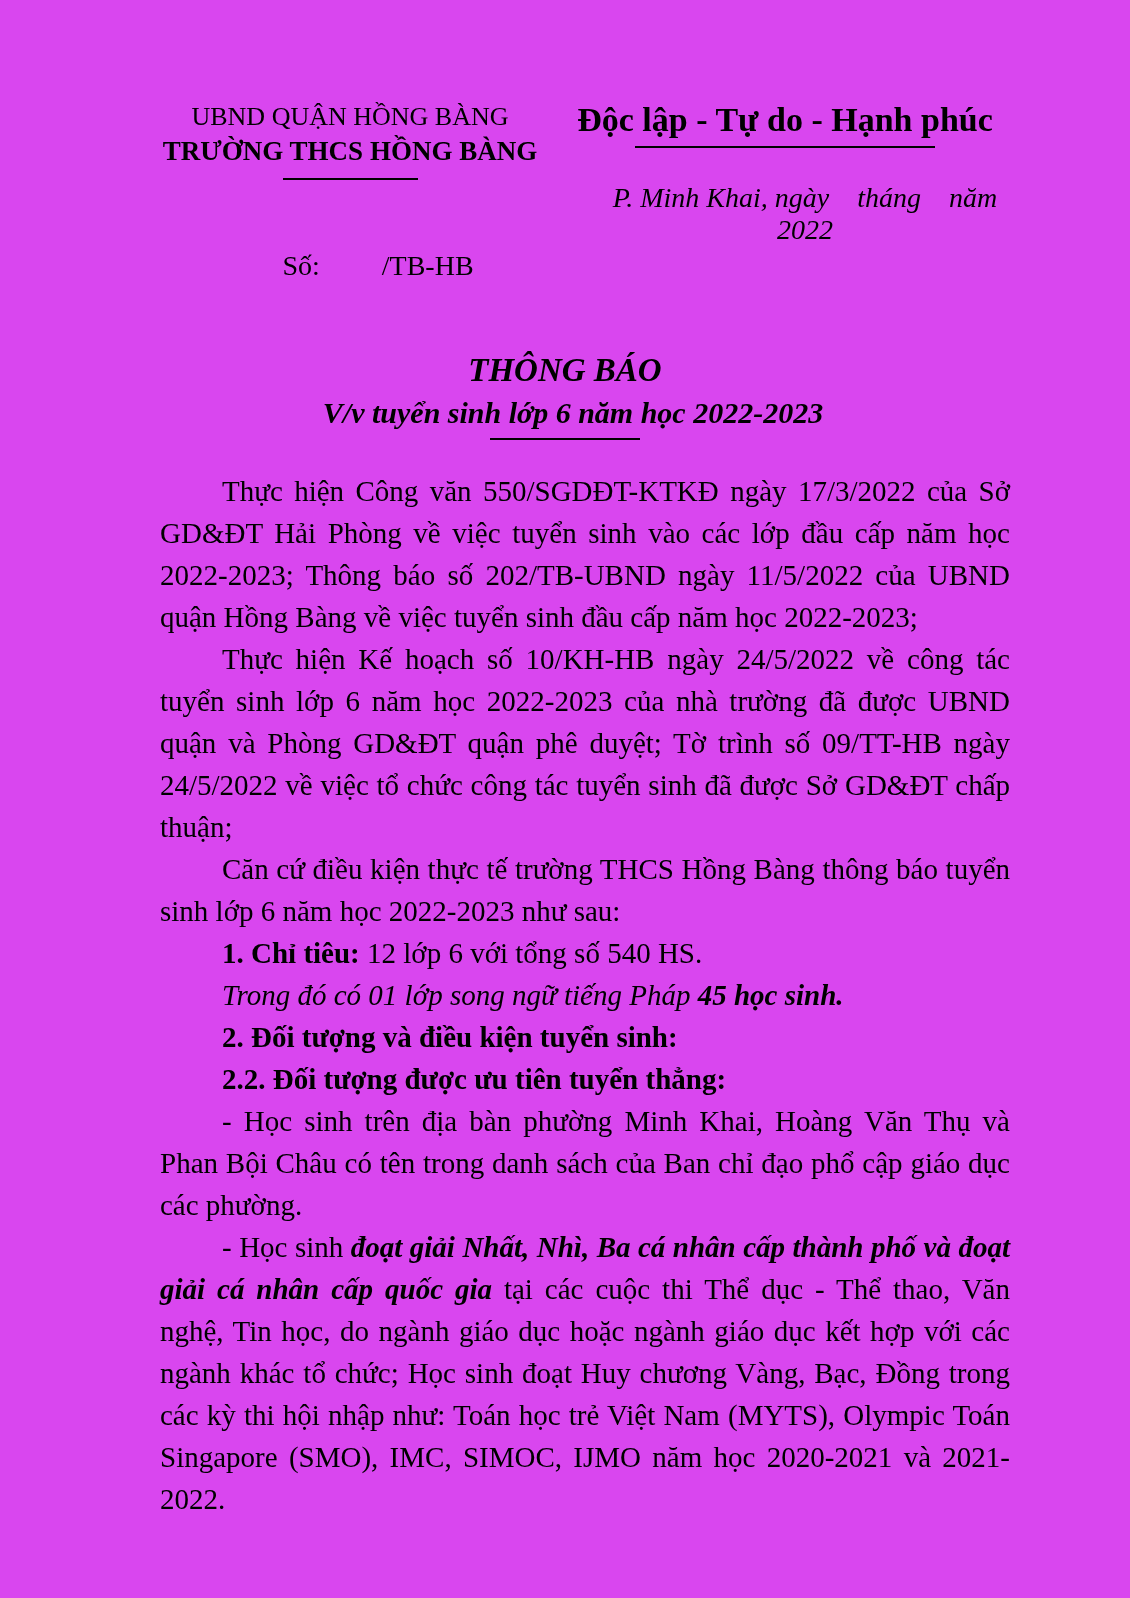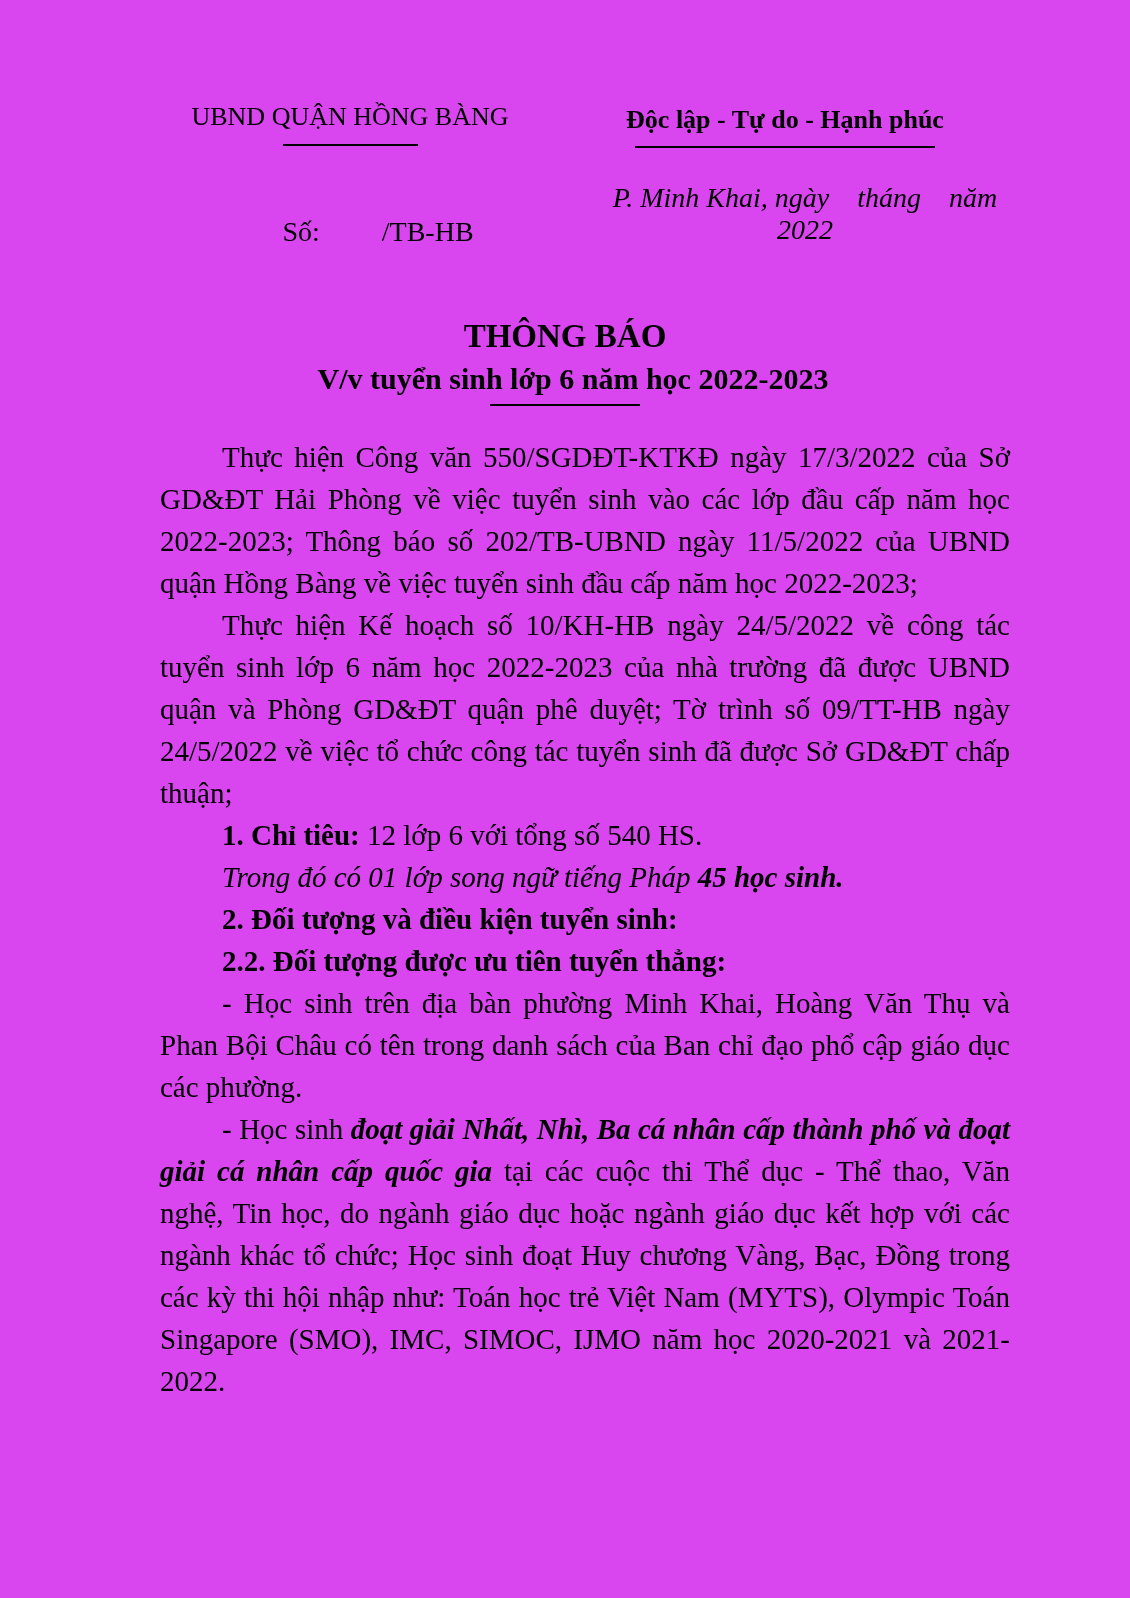--- a/index.html
+++ b/index.html
@@ -14,24 +14,24 @@
   }
   .header { display: flex; padding-top: 100px; }
   .h-left { width: 400px; margin-left: 150px; text-align: center; }
   .h-right { flex: 1; margin-right: 110px; text-align: center; }
   .h-left-line1 { font-size: 26px; line-height: 34px; }
   .h-left-line2 { font-size: 27px; font-weight: bold; line-height: 34px; }
   .h-rule-left { width: 135px; border-top: 2px solid #000; margin: 10px auto 0 auto; }
   .h-number { margin-top: 38px; font-size: 28px; white-space: pre-wrap; }
   .h-number .num-label { margin-right: 62px; }
   .h-right-line1 { font-size: 27px; font-weight: bold; line-height: 34px; }
-  .h-right-line2 { font-size: 26px; font-weight: bold; line-height: 36px; margin-top: 2px; }
+  .h-right-line2 { font-size: 34px; font-weight: bold; line-height: 36px; margin-top: 2px; }
   .h-rule-right { width: 300px; border-top: 2px solid #000; margin: 8px auto 0 auto; }
   .h-dateline { margin-top: 34px; font-size: 28px; font-style: italic; white-space: pre-wrap; padding-left: 40px; text-align: center; }
-  .title-block { text-align: center; margin-top: 36px; }
+  .title-block { text-align: center; margin-top: 36px; font-style: italic; }
   .title-main { font-size: 33px; font-weight: bold; line-height: 40px; }
   .title-sub { font-size: 30px; font-weight: bold; line-height: 38px; margin-top: 4px; margin-left: 16px; }
   .title-rule { width: 150px; border-top: 2px solid #000; margin: 6px auto 0 auto; }
   .doc-body { width: 850px; margin-left: 160px; margin-top: 30px; text-align: justify; }
   .para {
     margin: 0;
     font-size: 29px;
     line-height: 42px;
     text-indent: 62px;
   }
@@ -40,20 +40,21 @@
 </style>
 </head>
 <body>
 
 <div class="page">
 
   <div class="header">
 
     <div class="h-left">
       <div class="h-left-line1">UBND QUẬN HỒNG BÀNG</div>
+      <div class="h-left-line2">TRƯỜNG THCS HỒNG BÀNG</div>
       <div class="h-rule-left"></div>
       <div class="h-number">
         <span class="num-label">Số:</span><span>/TB-HB</span>
       </div>
     </div>
 
     <div class="h-right">
       <div class="h-right-line2">Độc lập - Tự do - Hạnh phúc</div>
       <div class="h-rule-right"></div>
       <div class="h-dateline">P. Minh Khai, ngày    tháng    năm 2022</div>
@@ -63,20 +64,21 @@
 
   <div class="title-block">
     <div class="title-main">THÔNG BÁO</div>
     <div class="title-sub">V/v tuyển sinh lớp 6 năm học 2022-2023</div>
     <div class="title-rule"></div>
   </div>
 
   <div class="doc-body">
       <p class="para"><span>Thực hiện Công văn 550/SGDĐT-KTKĐ ngày 17/3/2022 của Sở GD&amp;ĐT Hải Phòng về việc tuyển sinh vào các lớp đầu cấp năm học 2022-2023; Thông báo số 202/TB-UBND ngày 11/5/2022 của UBND quận Hồng Bàng về việc tuyển sinh đầu cấp năm học 2022-2023;</span></p>
       <p class="para"><span>Thực hiện Kế hoạch số 10/KH-HB ngày 24/5/2022 về công tác tuyển sinh lớp 6 năm học 2022-2023 của nhà trường đã được UBND quận và Phòng GD&amp;ĐT quận phê duyệt; Tờ trình số 09/TT-HB ngày 24/5/2022 về việc tổ chức công tác tuyển sinh đã được Sở GD&amp;ĐT chấp thuận;</span></p>
+      <p class="para"><span>Căn cứ điều kiện thực tế trường THCS Hồng Bàng thông báo tuyển sinh lớp 6 năm học 2022-2023 như sau:</span></p>
       <p class="para"><span class="b">1. Chỉ tiêu: </span><span>12 lớp 6 với tổng số 540 HS.</span></p>
       <p class="para"><span class="i">Trong đó có 01 lớp song ngữ tiếng Pháp </span><span class="b i">45 học sinh.</span></p>
       <p class="para"><span class="b">2. Đối tượng và điều kiện tuyển sinh:</span></p>
       <p class="para"><span class="b">2.2. Đối tượng được ưu tiên tuyển thẳng:</span></p>
       <p class="para"><span>- Học sinh trên địa bàn phường Minh Khai, Hoàng Văn Thụ và Phan Bội Châu có tên trong danh sách của Ban chỉ đạo phổ cập giáo dục các phường.</span></p>
       <p class="para"><span>- Học sinh </span><span class="b i">đoạt giải Nhất, Nhì, Ba cá nhân cấp thành phố và đoạt giải cá nhân cấp quốc gia</span><span> tại các cuộc thi Thể dục - Thể thao, Văn nghệ, Tin học, do ngành giáo dục hoặc ngành giáo dục kết hợp với các ngành khác tổ chức; Học sinh đoạt Huy chương Vàng, Bạc, Đồng trong các kỳ thi hội nhập như: Toán học trẻ Việt Nam (MYTS), Olympic Toán Singapore (SMO), IMC, SIMOC, IJMO năm học 2020-2021 và 2021-2022.</span></p>
     </div>
 
 </div>
 

